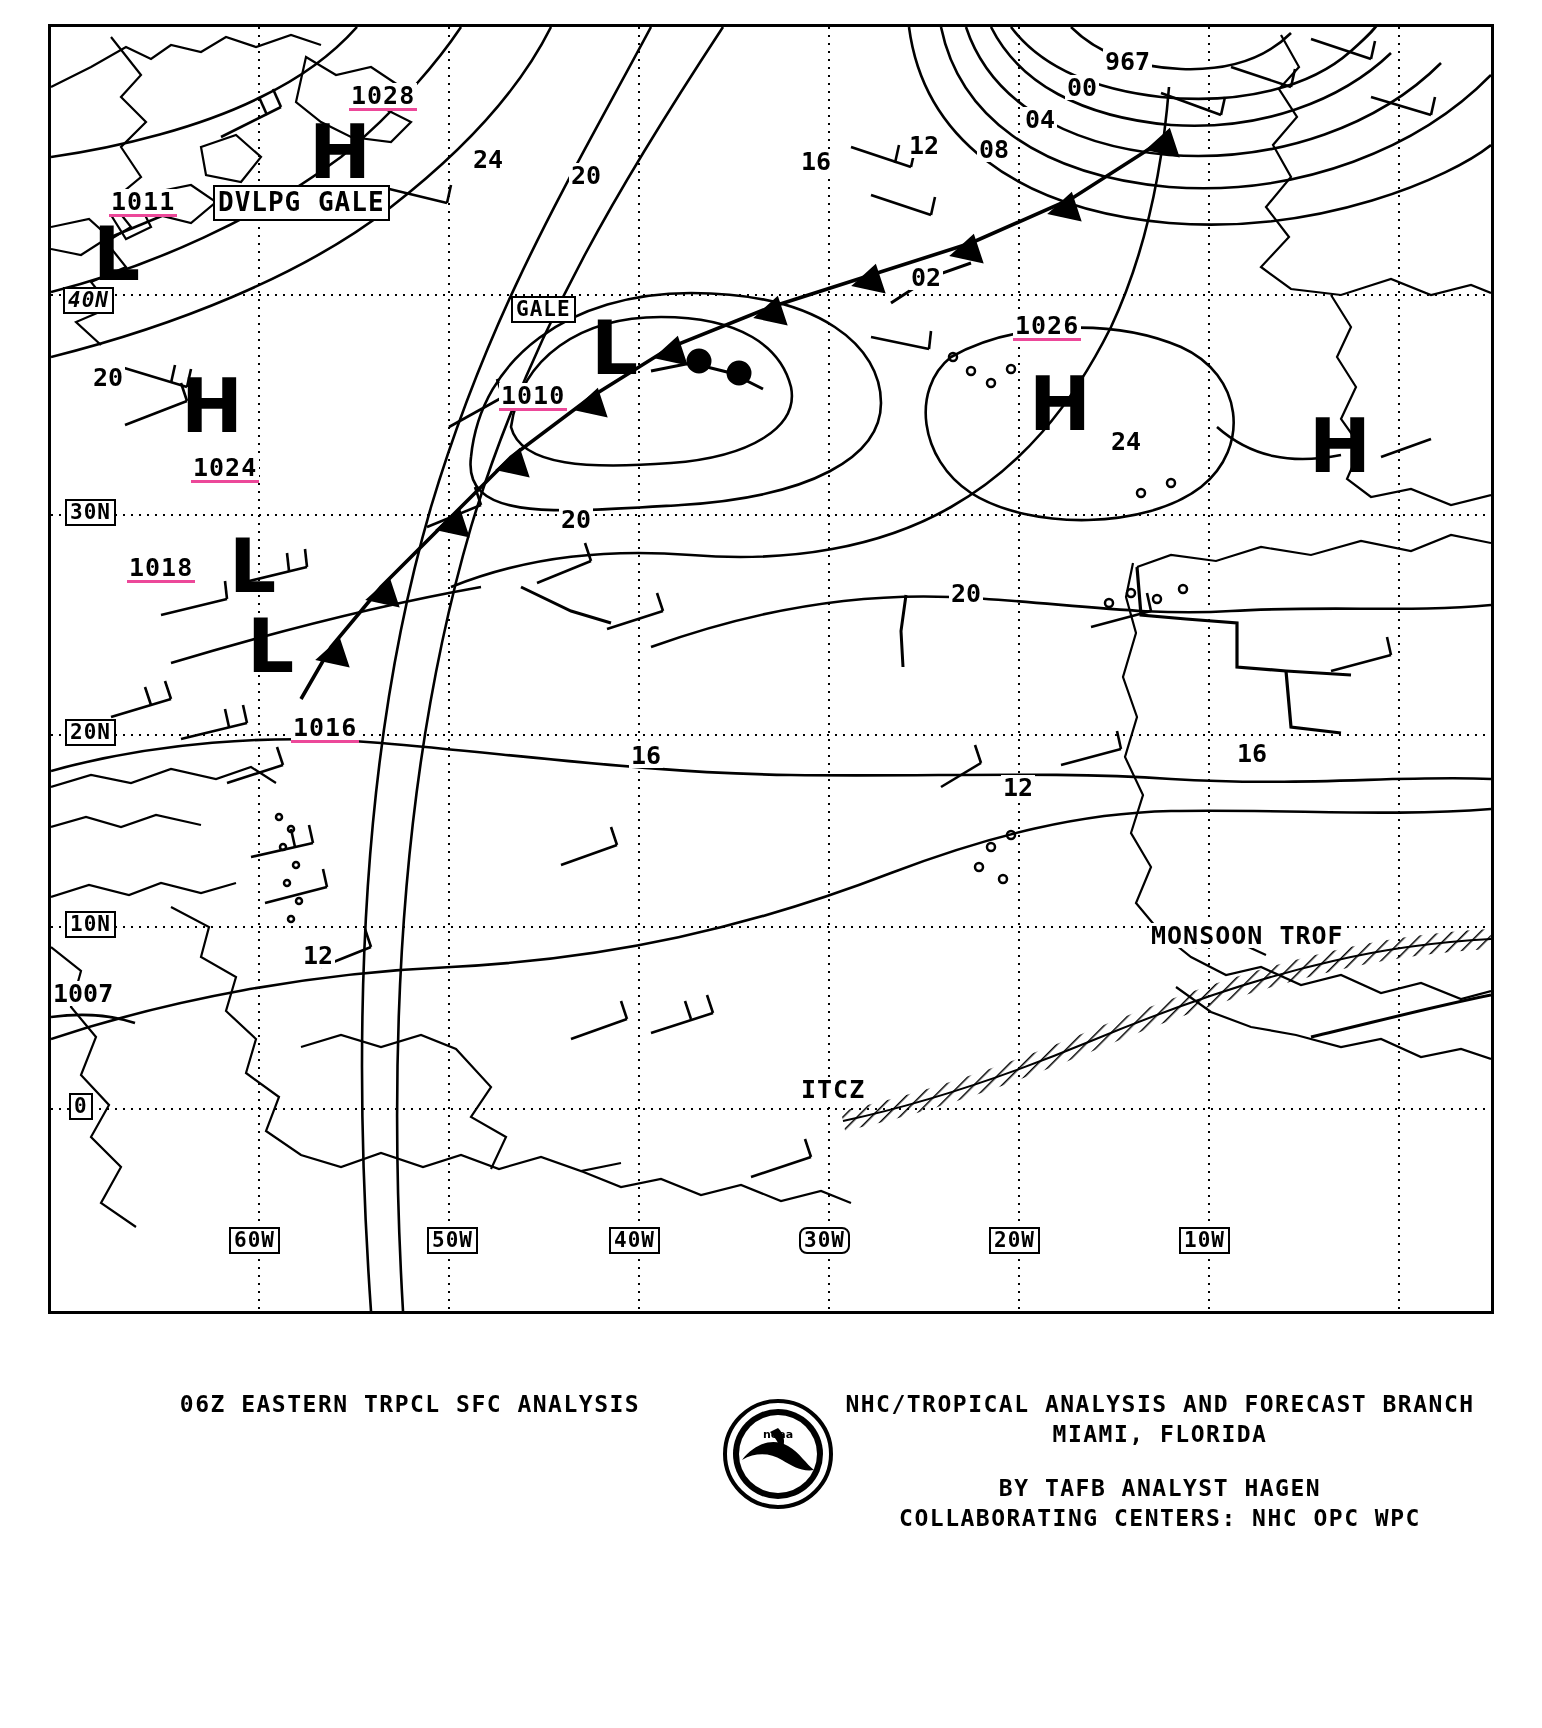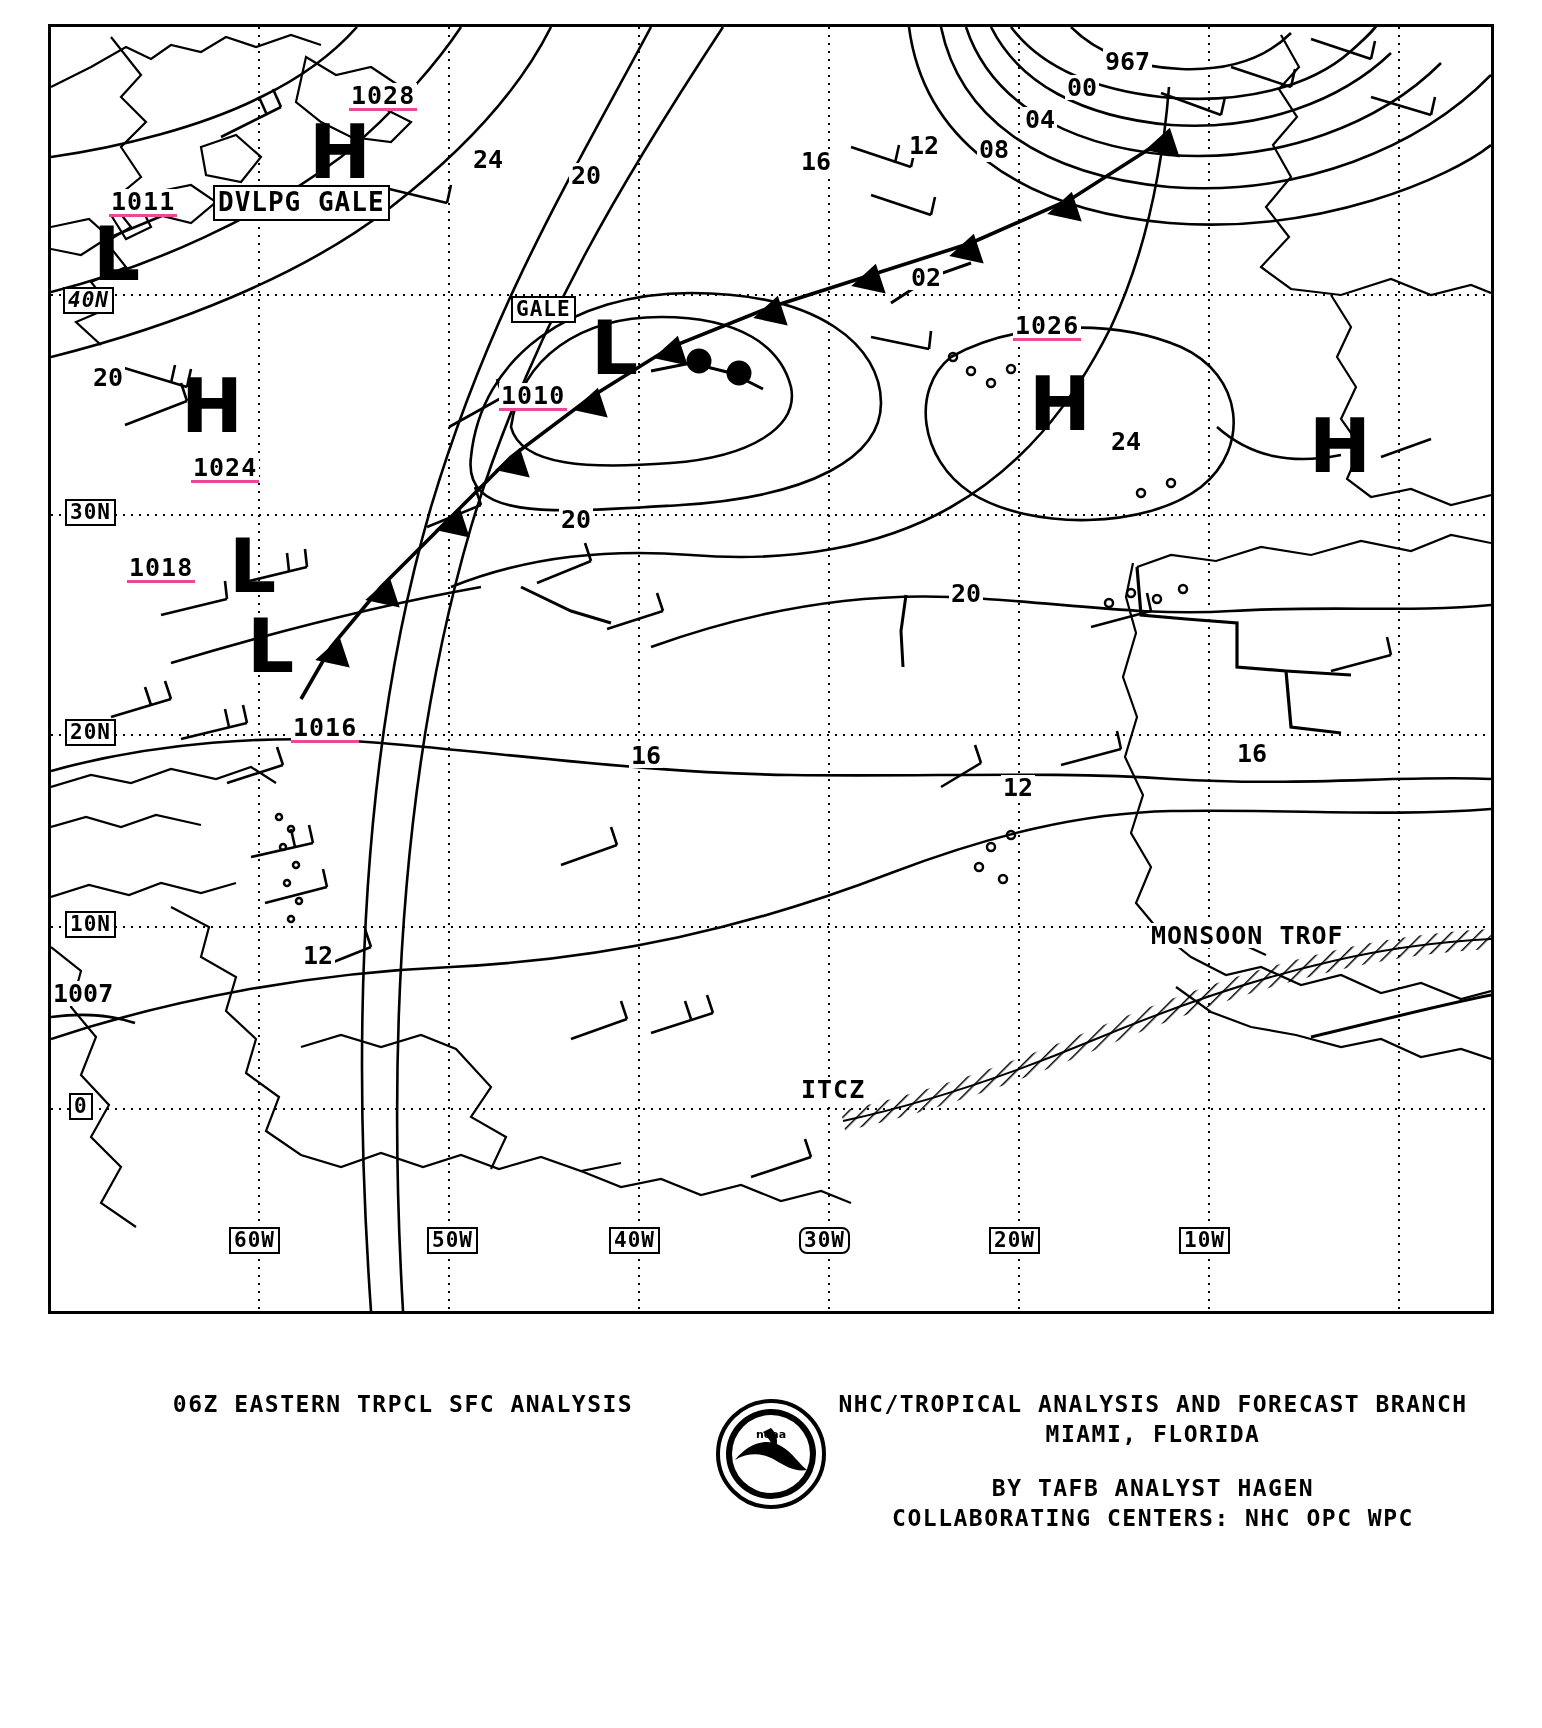--- a/index.html
+++ b/index.html
@@ -73,21 +73,21 @@
   }
   .plain-lbl {
     font-size: 25px;
     font-weight: bold;
     letter-spacing: 1px;
     background: #fff;
     padding: 0 2px;
   }
   #footer {
     position: absolute;
-    left: 3px;
+    left: 10px;
     top: 1380px;
     width: 1268px;
     height: 180px;
   }
   .ft-left {
     position: absolute;
     left: 100px;
     top: 10px;
     width: 600px;
     text-align: center;

